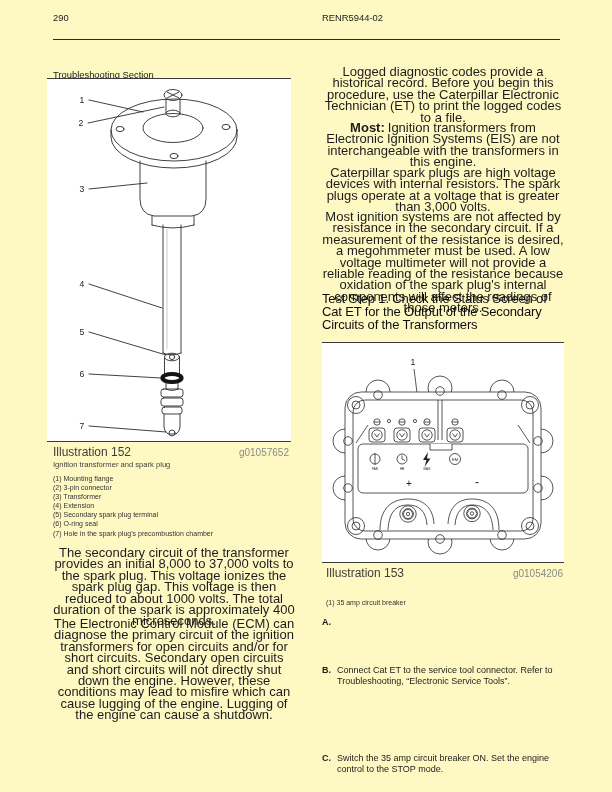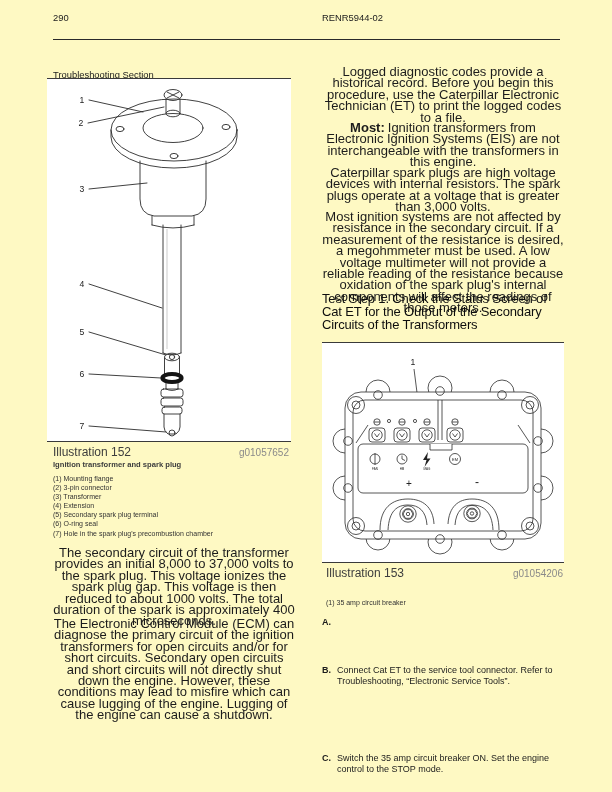--- a/index.html
+++ b/index.html
@@ -12,21 +12,21 @@
   .abs { position:absolute; }
   .hdr { font-size:9.4px; line-height:11px; color:#222; }
   .hrule { border-top:1.1px solid #2a2a2a; height:0; }
   .body-text { font-size:13px; line-height:11.4px; color:#1c1c1c; text-align:center; }
   .note-label { font-weight:bold; margin-right:3px; }
   .heading { font-size:13px; font-weight:normal; line-height:13.2px; letter-spacing:-0.15px; color:#0e0e0e; }
   .figure { border-top:1px solid #3a3a3a; border-bottom:1px solid #3a3a3a; background:#fff; }
   .figcap-row { display:flex; justify-content:space-between; align-items:baseline; }
   .figcap { font-size:12px; color:#3d3d3d; }
   .gnum { font-size:10px; color:#8a8a8a; }
-  .figtitle { font-size:7.6px; color:#3d3d3d;font-weight:bold; }
+  .figtitle { font-size:7.6px; color:#3d3d3d; }
   .legend-item { font-size:7px; line-height:9.1px; color:#333; }
   .step { position:relative; padding-left:15px; font-size:9px; line-height:11.4px; }
   .step-label { position:absolute; left:0; top:0; font-weight:bold; }
   svg text { font-family:"Liberation Sans", sans-serif; fill:#222; }
 </style>
 </head>
 <body>
 
 <div class="page">
 

